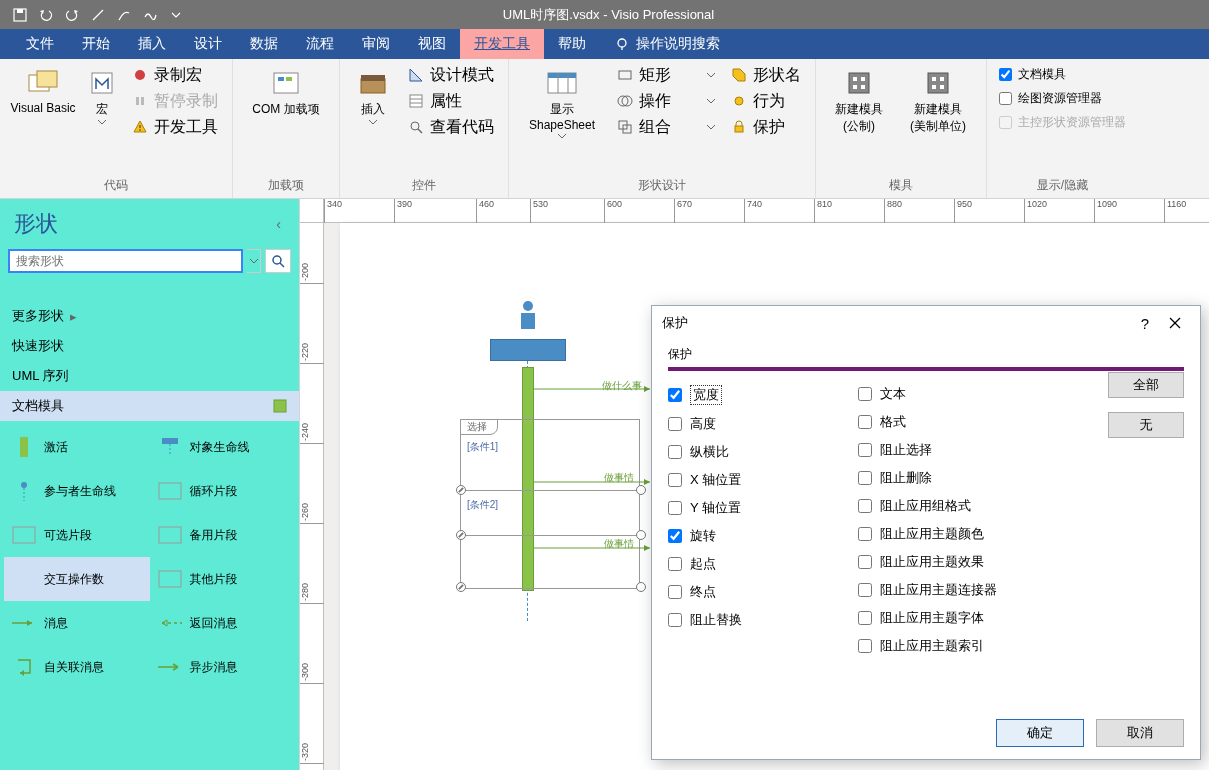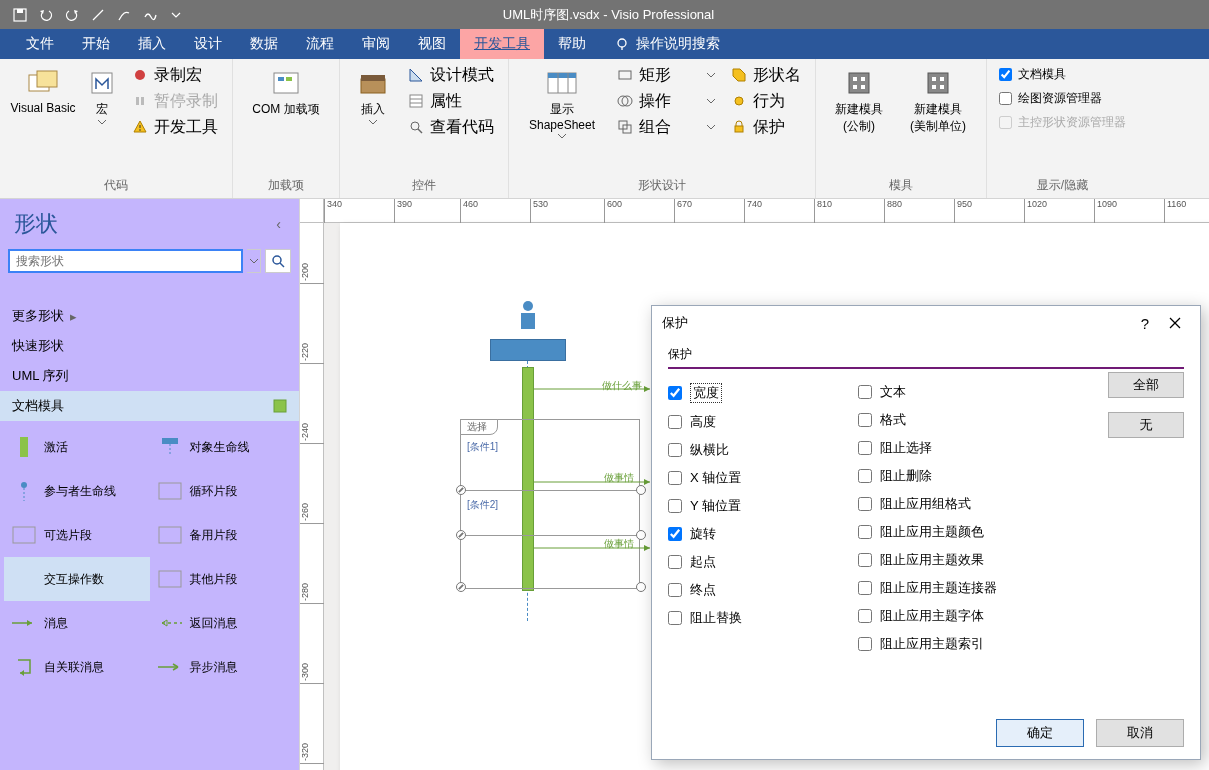--- a/index.html
+++ b/index.html
@@ -25,21 +25,21 @@
 .big-btn { width: 70px; display: flex; flex-direction: column; align-items: center; padding: 4px 2px; cursor: pointer; font-size: 12px; text-align: center; gap: 2px; }
 .big-icon { width: 32px; height: 32px; display: flex; align-items: center; justify-content: center; }
 .stack { display: flex; flex-direction: column; gap: 2px; }
 .small-btn { height: 24px; display: flex; align-items: center; gap: 6px; padding: 0 6px; font-size: 16px; cursor: pointer; white-space: nowrap; }
 .small-btn.disabled { color: #aaa; cursor: default; }
 .chk { display: flex; align-items: center; gap: 6px; font-size: 12px; height: 22px; padding: 0 4px; }
 .chk input { margin: 0; }
 
 
 .main { display: flex; height: calc(770px - 199px); position: relative; }
-.shapes-pane { width: 300px; background: #c4b5fd; border-right: 1px solid #d4d4d4; display: flex; flex-direction: column; }
+.shapes-pane { width: 300px; background: #5eead4; border-right: 1px solid #d4d4d4; display: flex; flex-direction: column; }
 .shapes-header { display: flex; align-items: center; justify-content: space-between; padding: 10px 14px 6px; }
 .shapes-title { font-size: 22px; color: #2b579a; font-weight: 300; }
 .collapse-btn { font-size: 14px; color: #666; cursor: pointer; padding: 4px; }
 .search-row { display: flex; padding: 4px 8px; gap: 4px; }
 .search-input { flex: 1; border: 2px solid #3b82f6; font-size: 12px; padding: 3px 6px; height: 24px; }
 .search-btn { width: 26px; height: 24px; border: 1px solid #ccc; background: #fff; cursor: pointer; display: flex; align-items: center; justify-content: center; }
 .shape-cat { font-size: 13px; padding: 6px 12px; cursor: pointer; display: flex; align-items: center; gap: 6px; }
 .shape-cat.selected { background: #cfe0f4; }
 .shape-grid { display: grid; grid-template-columns: 1fr 1fr; padding: 4px; }
 .shape-item { display: flex; align-items: center; gap: 8px; padding: 6px 8px; font-size: 12px; cursor: pointer; min-height: 44px; }
@@ -71,21 +71,21 @@
 .handle { position: absolute; width: 10px; height: 10px; border: 1px solid #777; border-radius: 50%; background: #fff; }
 .handle.noentry::after { content: ""; position: absolute; left: 1px; right: 1px; top: 3px; height: 2px; background: #777; transform: rotate(-45deg);}
 
 
 .dialog { position: absolute; left: 651px; top: 305px; width: 550px; height: 455px; background: #fff; border: 1px solid #9aa7b8; box-shadow: 4px 4px 16px rgba(0,0,0,.25); display: flex; flex-direction: column; }
 .dlg-title { height: 34px; display: flex; align-items: center; padding: 0 10px; font-size: 13px; position: relative; }
 .dlg-title .spacer { flex: 1; }
 .dlg-close, .dlg-help { width: 30px; height: 28px; display: flex; align-items: center; justify-content: center; cursor: pointer; font-size: 15px; }
 .dlg-body { flex: 1; padding: 6px 16px; position: relative; }
 .fieldset-label { font-size: 12px; }
-.fieldset { border-top: 2px solid #701a75; margin-top: 4px; padding-top: 14px; position: relative; }
+.fieldset { border-top: 4px solid #701a75; margin-top: 4px; padding-top: 14px; position: relative; }
 .dlg-cols { display: flex; gap: 20px; }
 .dlg-col { display: flex; flex-direction: column; gap: 10px; width: 170px; }
 .dlg-chk { display: flex; align-items: center; gap: 8px; font-size: 13px; }
 .dlg-chk input { width: 14px; height: 14px; }
 .dlg-chk.focused span { border: 1px dotted #333; padding: 0 2px; }
 .dlg-side-btns { position: absolute; right: 16px; top: 32px; display: flex; flex-direction: column; gap: 14px; }
 .dlg-btn { width: 76px; height: 26px; border: 1px solid #adadad; background: #e1e1e1; font-size: 13px; cursor: pointer; }
 .dlg-btn.primary { border: 1px solid #2b6bb2; background: #e5effa; }
 .dlg-footer { display: flex; justify-content: flex-end; gap: 12px; padding: 12px 16px; }
 .dlg-footer .dlg-btn { width: 88px; height: 28px; margin-top: 39px; }
@@ -532,21 +532,21 @@
           <span class="shape-label">异步消息</span>
         </div>
     </div>
   </div>
 
   <div class="canvas-basin">
     <div class="ruler-corner"></div>
     <div class="ruler-h" id="ruler-h">
         <div class="tick" style="left: 0px;">340</div>
         <div class="tick" style="left: 70px;">390</div>
-        <div class="tick" style="left: 136px;">460</div>
+        <div class="tick" style="left: 152px;">460</div>
         <div class="tick" style="left: 206px;">530</div>
         <div class="tick" style="left: 280px;">600</div>
         <div class="tick" style="left: 350px;">670</div>
         <div class="tick" style="left: 420px;">740</div>
         <div class="tick" style="left: 490px;">810</div>
         <div class="tick" style="left: 560px;">880</div>
         <div class="tick" style="left: 630px;">950</div>
         <div class="tick" style="left: 700px;">1020</div>
         <div class="tick" style="left: 770px;">1090</div>
         <div class="tick" style="left: 840px;">1160</div>

